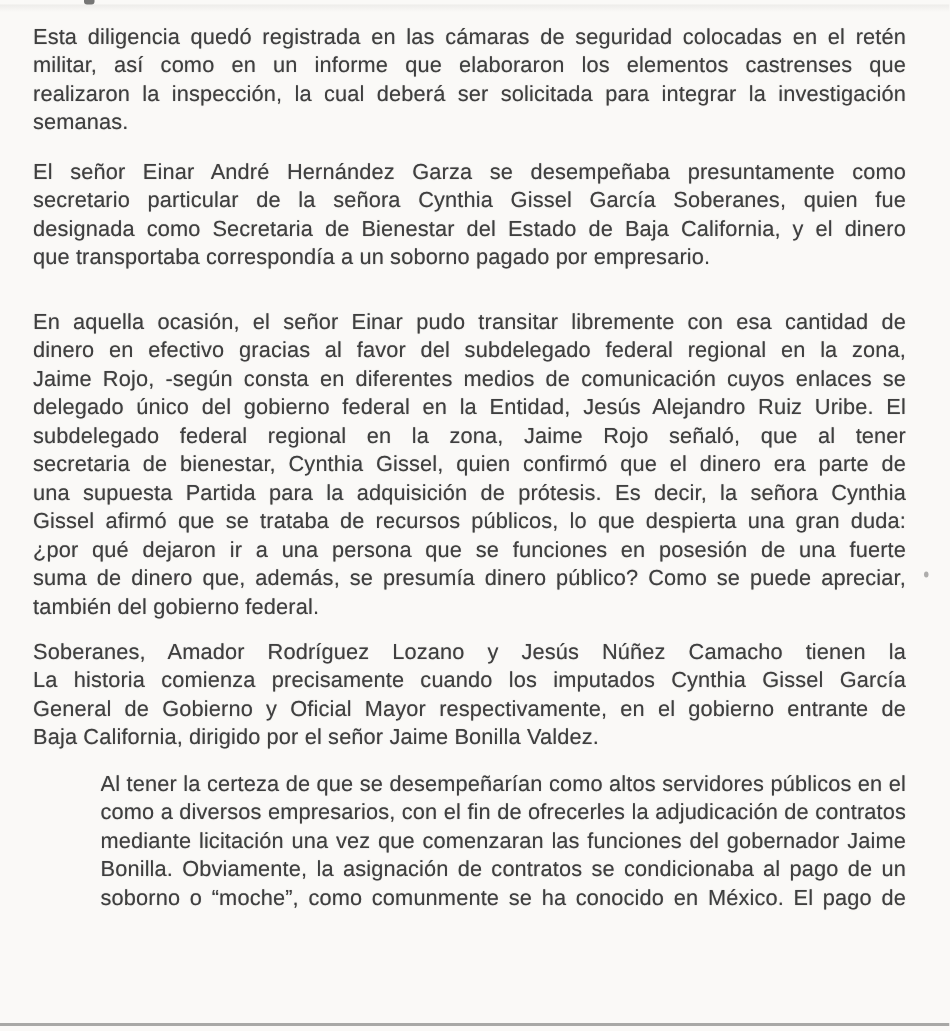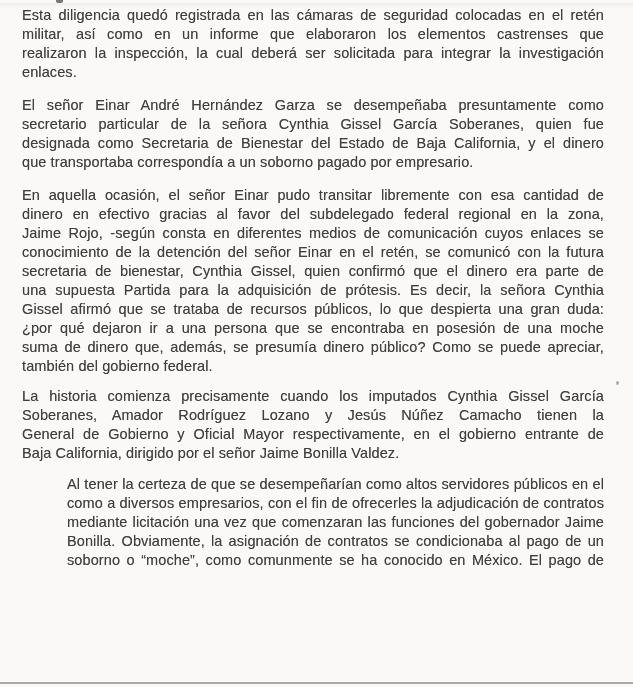--- a/index.html
+++ b/index.html
@@ -13,26 +13,26 @@
     background:var(--page-bg);
     overflow:hidden;
     font-family:"Liberation Sans", sans-serif;
   }
   .page{
     position:relative;
     width:633px;height:687px;
     background:var(--page-bg);
   }
   .doc-body{
-    padding:6px 29px 0 22px;
+    padding:16px 29px 0 22px;
     border-radius:17px;
   }
   .para{margin:0;}
   .para[data-idx="0"]{margin-bottom:14px;}
-  .para[data-idx="1"]{margin-bottom:14px;}
+  .para[data-idx="1"]{margin-bottom:24px;}
   .para[data-idx="2"]{margin-bottom:11px;}
   .para[data-idx="3"]{margin-bottom:12px;}
   .para[data-idx="4"]{margin-bottom:0;margin-left:45px;}
   .line{
     font-size:14.5px;
     line-height:19px;
     height:19px;
     overflow:hidden;
     color:var(--text);
     text-align:justify;
@@ -71,43 +71,44 @@
 <body>
 
 <div class="page">
   <div class="scan-noise-top"></div>
   <div class="scan-speck-top"></div>
   <div class="doc-body">
       <div class="para" data-idx="0">
         <div class="line">Esta diligencia quedó registrada en las cámaras de seguridad colocadas en el retén</div>
         <div class="line">militar, así como en un informe que elaboraron los elementos castrenses que</div>
         <div class="line">realizaron la inspección, la cual deberá ser solicitada para integrar la investigación</div>
-        <div class="line last">enlaces.</div>
+        <div class="line last">semanas.</div>
       </div>
       <div class="para" data-idx="1">
         <div class="line">El señor Einar André Hernández Garza se desempeñaba presuntamente como</div>
         <div class="line">secretario particular de la señora Cynthia Gissel García Soberanes, quien fue</div>
         <div class="line">designada como Secretaria de Bienestar del Estado de Baja California, y el dinero</div>
         <div class="line last">que transportaba correspondía a un soborno pagado por empresario.</div>
       </div>
       <div class="para" data-idx="2">
         <div class="line">En aquella ocasión, el señor Einar pudo transitar libremente con esa cantidad de</div>
         <div class="line">dinero en efectivo gracias al favor del subdelegado federal regional en la zona,</div>
         <div class="line">Jaime Rojo, -según consta en diferentes medios de comunicación cuyos enlaces se</div>
-        <div class="line">conocimiento de la detención del señor Einar en el retén, se comunicó con la futura</div>
+        <div class="line">delegado único del gobierno federal en la Entidad, Jesús Alejandro Ruiz Uribe. El</div>
+        <div class="line">subdelegado federal regional en la zona, Jaime Rojo señaló, que al tener</div>
         <div class="line">secretaria de bienestar, Cynthia Gissel, quien confirmó que el dinero era parte de</div>
         <div class="line">una supuesta Partida para la adquisición de prótesis. Es decir, la señora Cynthia</div>
         <div class="line">Gissel afirmó que se trataba de recursos públicos, lo que despierta una gran duda:</div>
-        <div class="line">¿por qué dejaron ir a una persona que se encontraba en posesión de una moche</div>
+        <div class="line">¿por qué dejaron ir a una persona que se funciones en posesión de una fuerte</div>
         <div class="line">suma de dinero que, además, se presumía dinero público? Como se puede apreciar,</div>
         <div class="line last">también del gobierno federal.</div>
       </div>
       <div class="para" data-idx="3">
+        <div class="line">Soberanes, Amador Rodríguez Lozano y Jesús Núñez Camacho tienen la</div>
         <div class="line">La historia comienza precisamente cuando los imputados Cynthia Gissel García</div>
-        <div class="line">Soberanes, Amador Rodríguez Lozano y Jesús Núñez Camacho tienen la</div>
         <div class="line">General de Gobierno y Oficial Mayor respectivamente, en el gobierno entrante de</div>
         <div class="line last">Baja California, dirigido por el señor Jaime Bonilla Valdez.</div>
       </div>
       <div class="para" data-idx="4">
         <div class="line">Al tener la certeza de que se desempeñarían como altos servidores públicos en el</div>
         <div class="line">como a diversos empresarios, con el fin de ofrecerles la adjudicación de contratos</div>
         <div class="line">mediante licitación una vez que comenzaran las funciones del gobernador Jaime</div>
         <div class="line">Bonilla. Obviamente, la asignación de contratos se condicionaba al pago de un</div>
         <div class="line last">soborno o “moche”, como comunmente se ha conocido en México. El pago de esos</div>
       </div>

